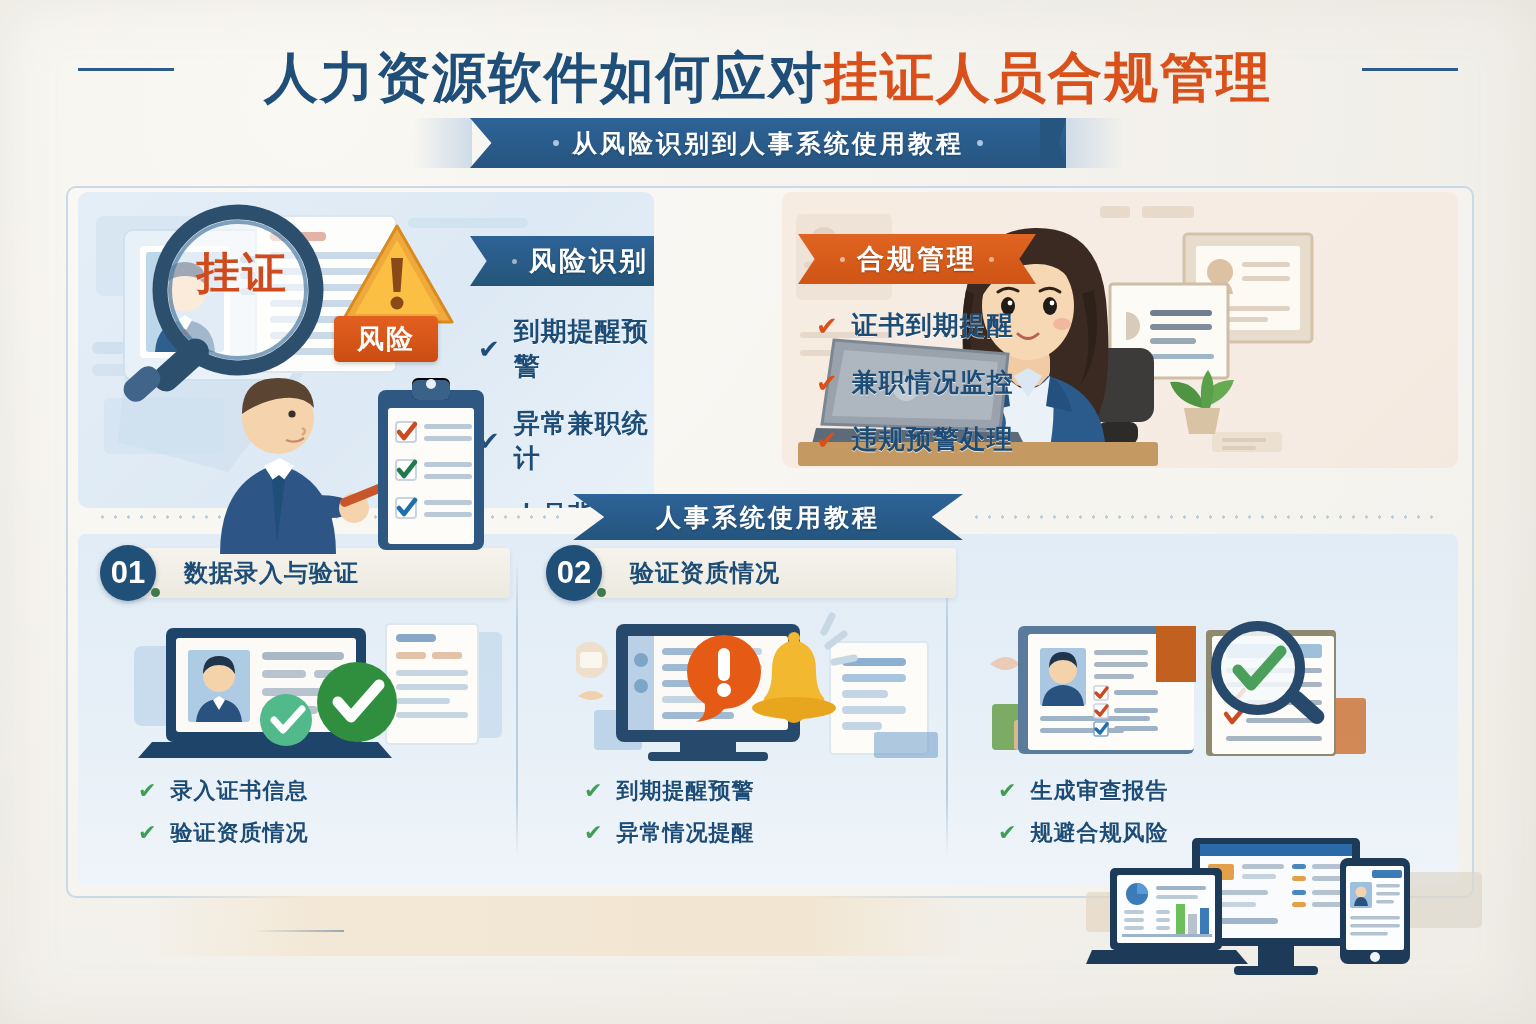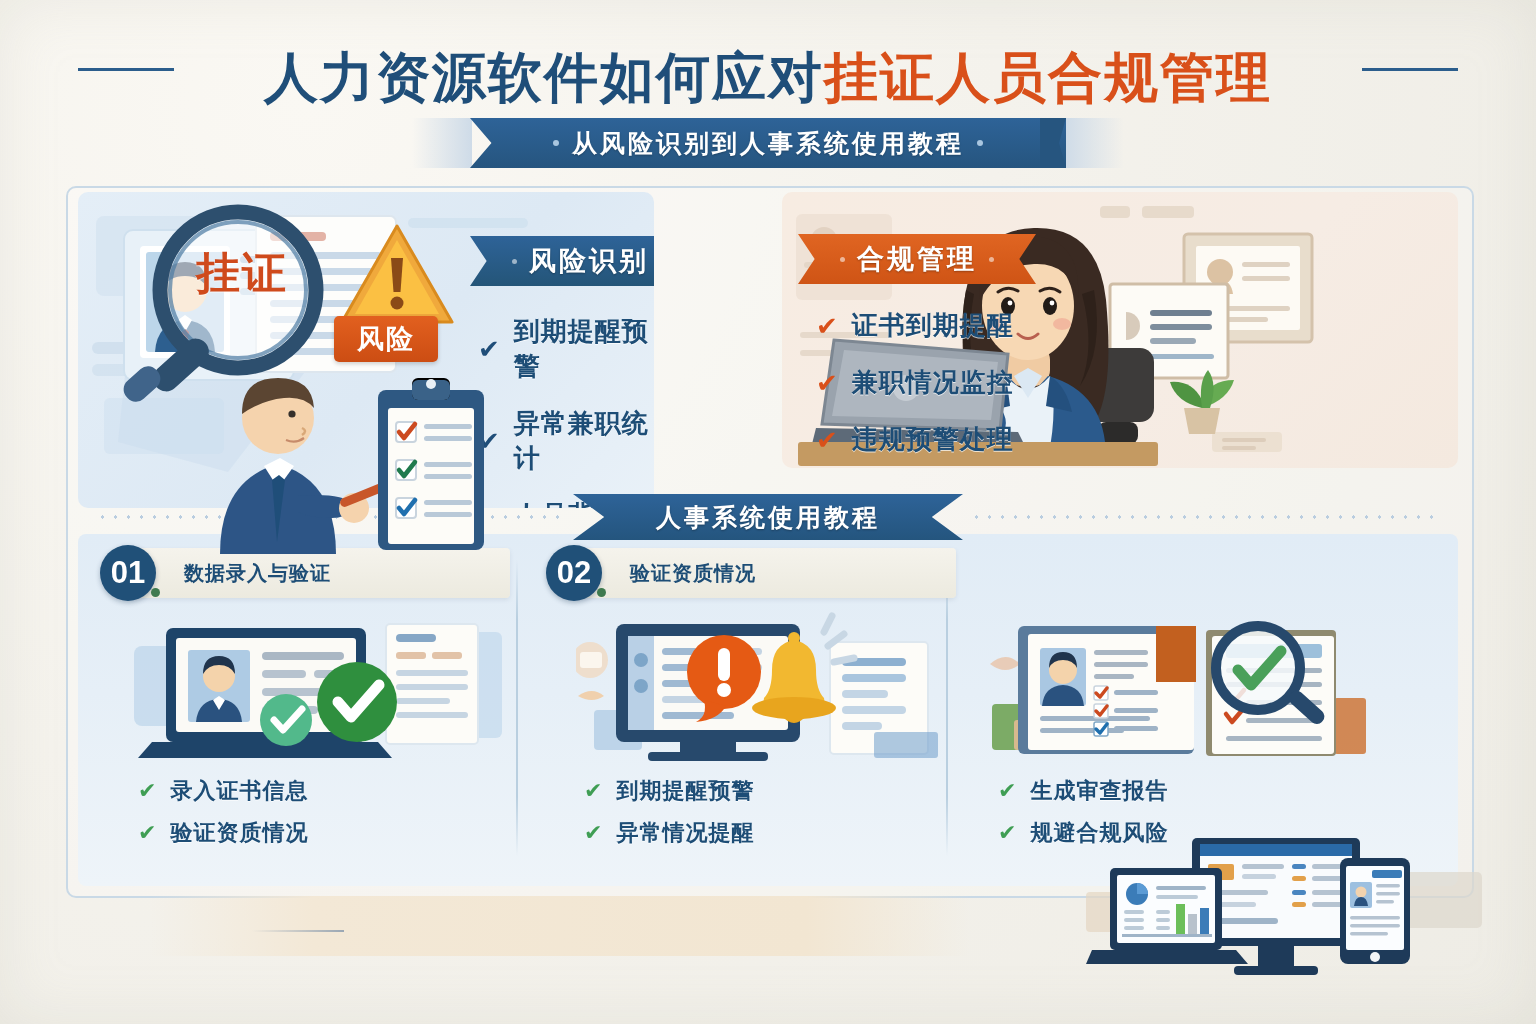--- a/index.html
+++ b/index.html
@@ -98,21 +98,21 @@
 
   .step-head{position:relative;height:50px;margin-left:30px;width:384px;
     background:linear-gradient(180deg,#f5f3ec,#eceadf);
     border-radius:4px;box-shadow:0 2px 4px rgba(90,110,130,.13);
     display:flex;align-items:center;}
   .step-num{position:absolute;left:-26px;top:-3px;width:56px;height:56px;border-radius:50%;
     background:#205078;color:#fff;font-size:31px;font-weight:bold;
     display:flex;align-items:center;justify-content:center;
     box-shadow:0 2px 5px rgba(20,50,80,.3);}
   .num-dot{position:absolute;right:-4px;bottom:4px;width:9px;height:9px;border-radius:50%;background:#3f7a4f;}
-  .step-title{margin-left:58px;font-size:20px;font-weight:bold;color:#1d4d76;letter-spacing:1px;text-align:center;}
+  .step-title{margin-left:58px;font-size:24px;font-weight:bold;color:#1d4d76;letter-spacing:1px;text-align:center;}
 
   .step-illus{position:absolute;left:34px;top:64px;width:376px;height:156px;}
   .step-bullets{position:absolute;left:42px;top:228px;}
   .step-bullets .bullet{margin-bottom:12px;}
   .step-bullets .chk{color:#3f9e54;font-size:22px;}
   .step-bullets .btxt{font-size:22px;color:#1d4d76;}
 
   .card-div{position:absolute;top:560px;width:2px;height:296px;
     background:linear-gradient(180deg,rgba(178,200,218,0),#b9cfe0 20%,#b9cfe0 80%,rgba(178,200,218,0));}
   .card-div.d1{left:516px;}

